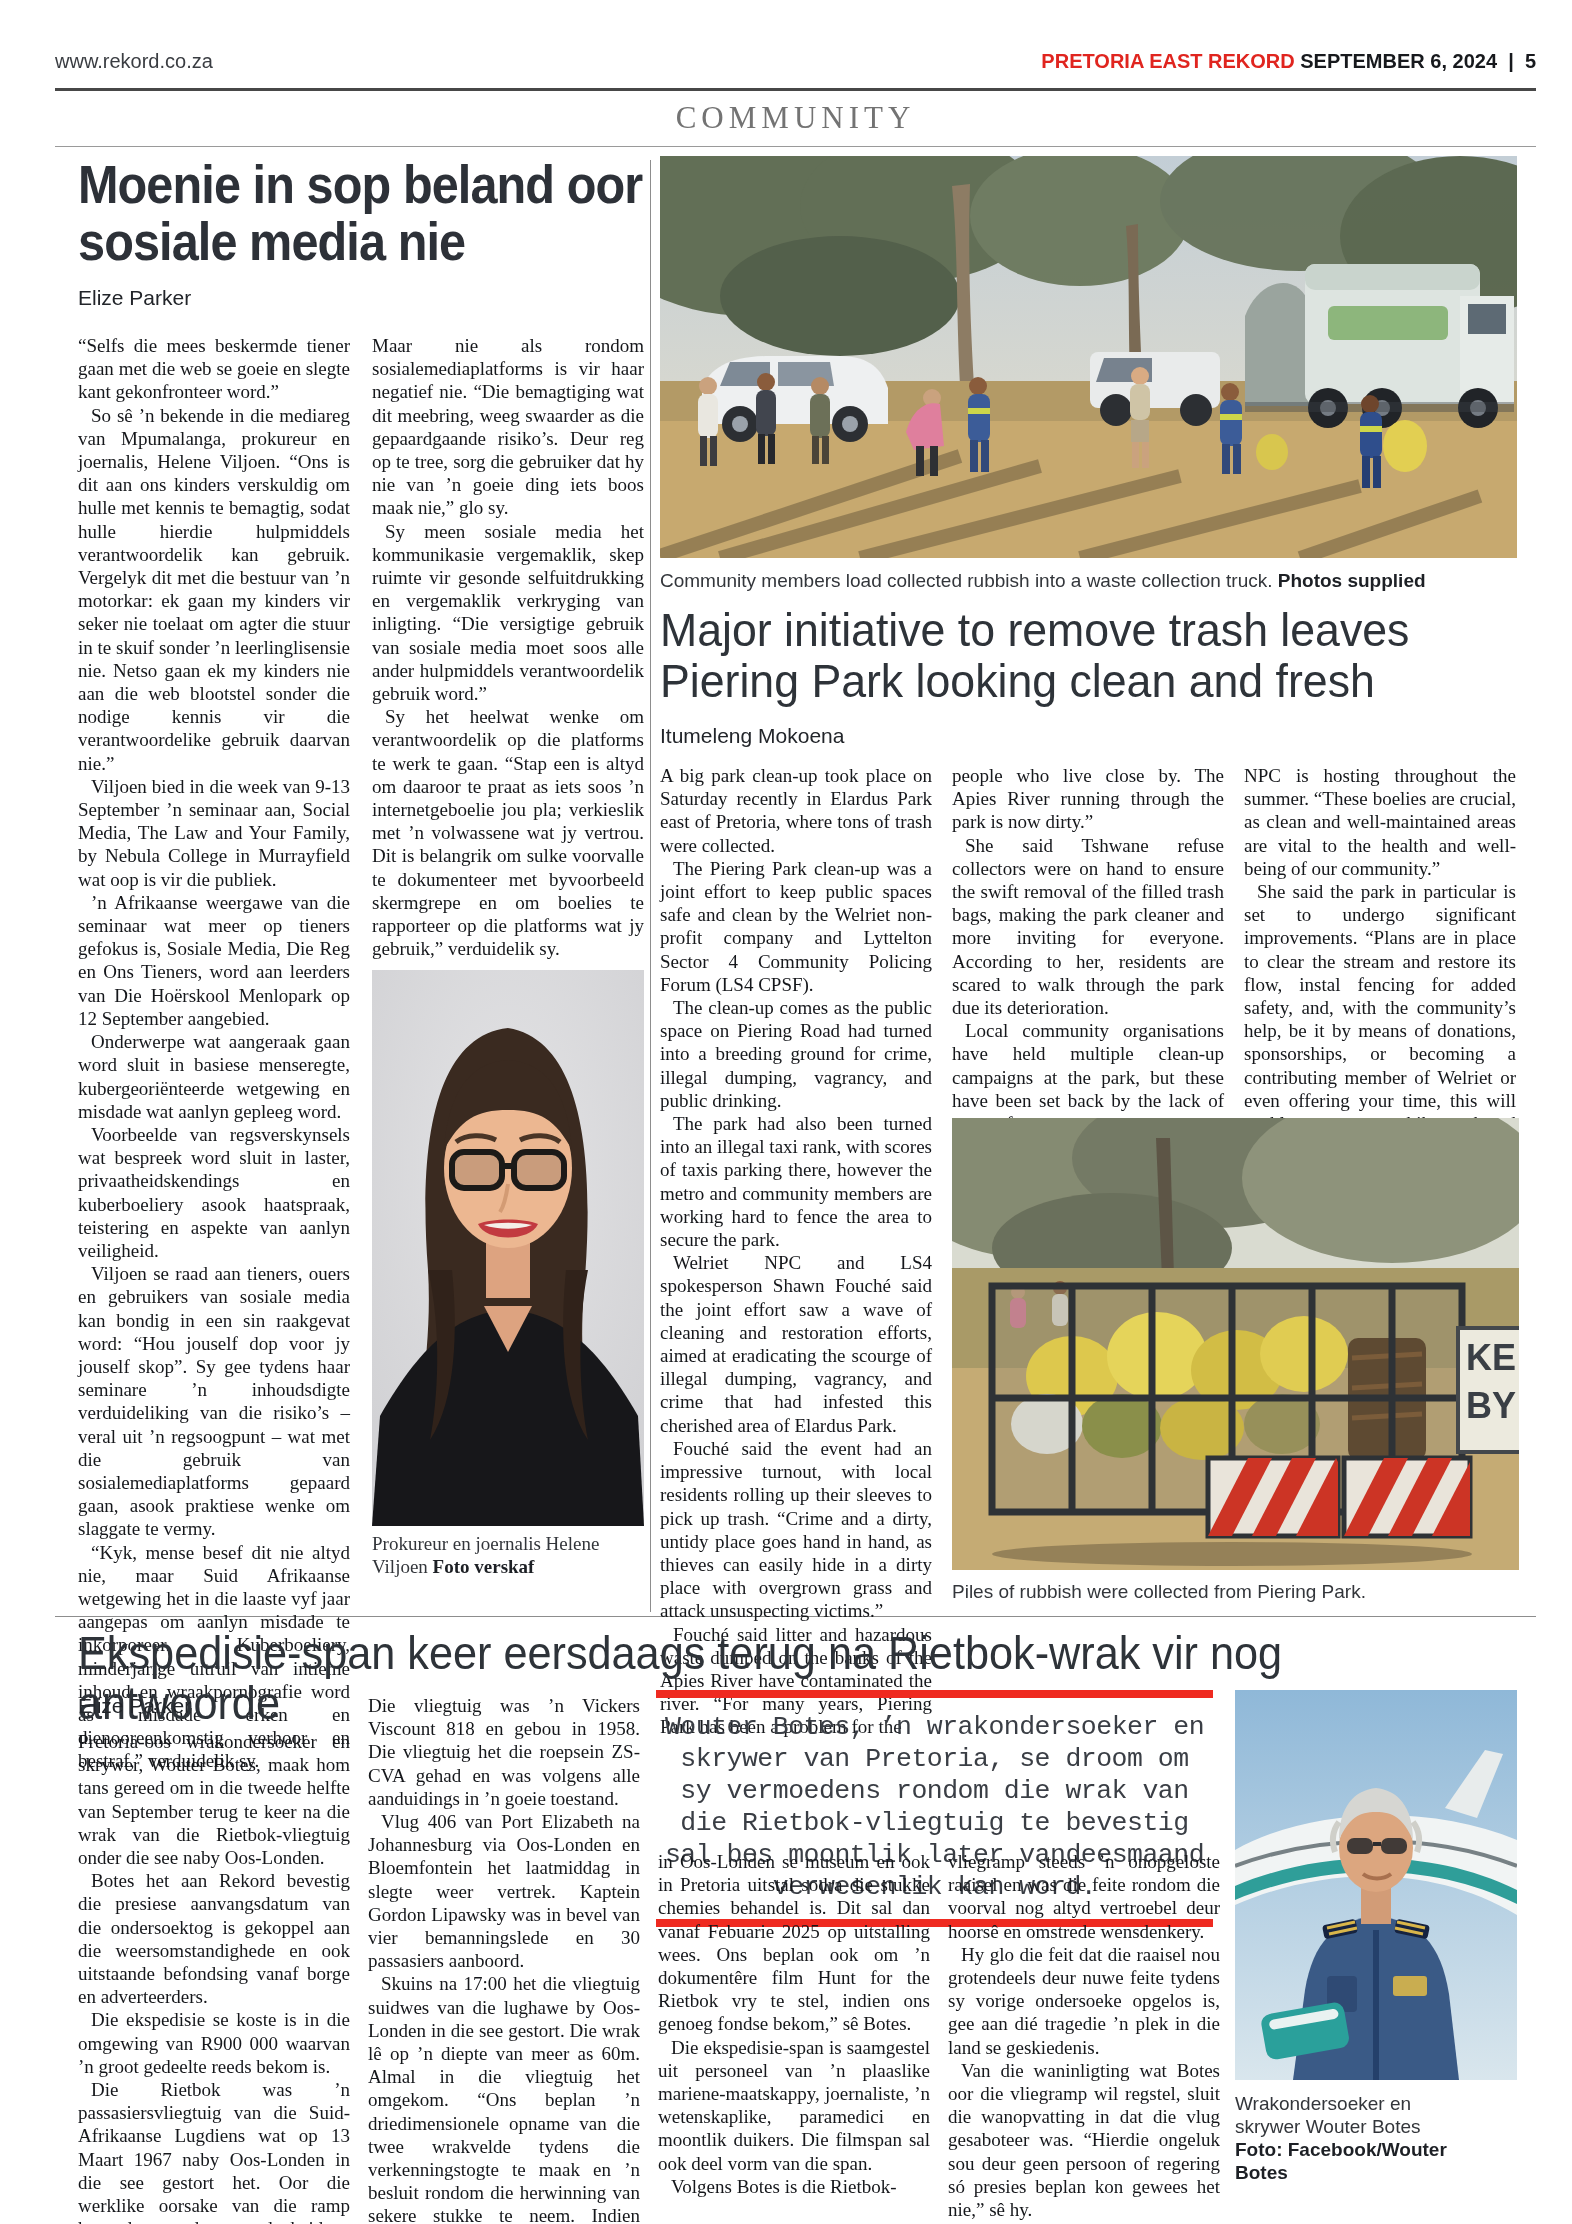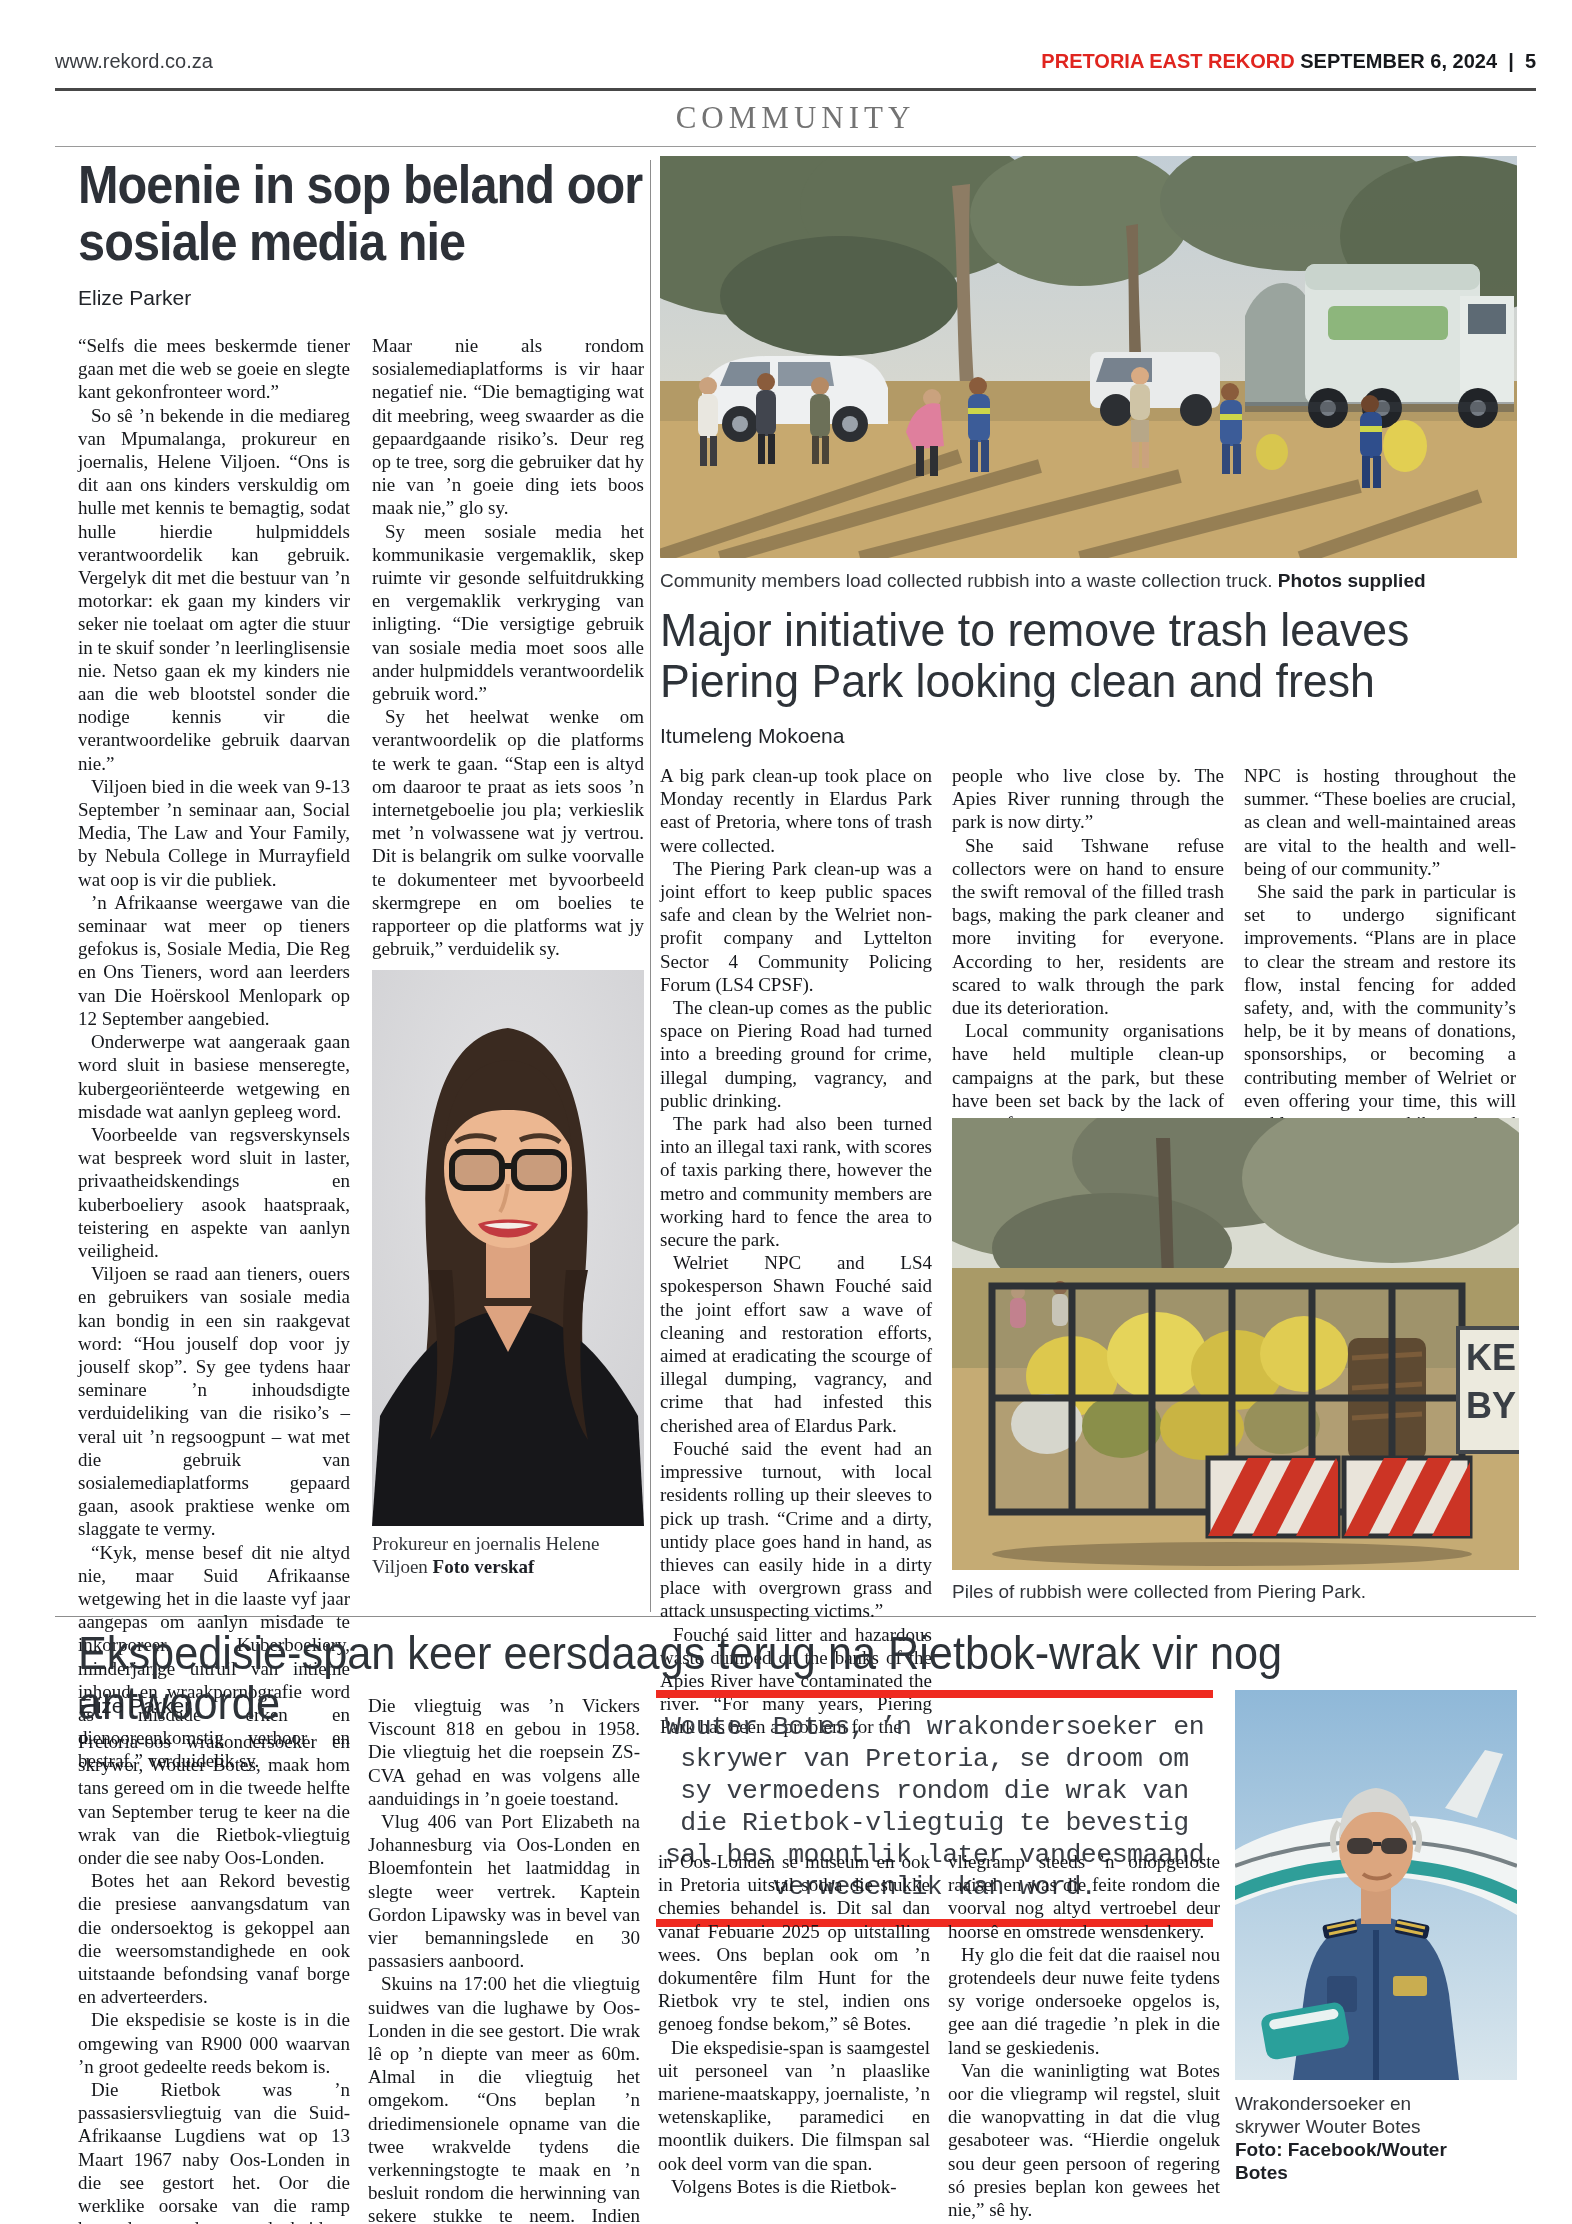--- a/index.html
+++ b/index.html
@@ -272,21 +272,21 @@
         <ellipse cx="612" cy="296" rx="16" ry="18" fill="#d8c64e"></ellipse>
       </svg>
       <figcaption class="caption">
         <span>Community members load collected rubbish into a waste collection truck. </span><b>Photos supplied</b>
       </figcaption>
     </figure>
     <h2 class="cond">Major initiative to remove trash leaves Piering Park looking clean and fresh</h2>
     <div class="byline">Itumeleng Mokoena</div>
     <div class="a2cols">
       <div class="bodycol">
-          <p>A big park clean-up took place on Monday recently in Elardus Park east of Pretoria, where tons of trash were collected.</p>
+          <p>A big park clean-up took place on Saturday recently in Elardus Park east of Pretoria, where tons of trash were collected.</p>
           <p>The Piering Park clean-up was a joint effort to keep public spaces safe and clean by the Welriet non-profit company and Lyttelton Sector 4 Community Policing Forum (LS4 CPSF).</p>
           <p>The clean-up comes as the public space on Piering Road had turned into a breeding ground for crime, illegal dumping, vagrancy, and public drinking.</p>
           <p>The park had also been turned into an illegal taxi rank, with scores of taxis parking there, however the metro and community members are working hard to fence the area to secure the park.</p>
           <p>Welriet NPC and LS4 spokesperson Shawn Fouché said the joint effort saw a wave of cleaning and restoration efforts, aimed at eradicating the scourge of illegal dumping, vagrancy, and crime that had infested this cherished area of Elardus Park.</p>
           <p>Fouché said the event had an impressive turnout, with local residents rolling up their sleeves to pick up trash. “Crime and a dirty, untidy place goes hand in hand, as thieves can easily hide in a dirty place with overgrown grass and attack unsuspecting victims.”</p>
           <p>Fouché said litter and hazardous waste dumped on the banks of the Apies River have contaminated the river. “For many years, Piering Park has been a problem for the</p>
         </div>
       <div class="bodycol">
           <p>people who live close by. The Apies River running through the park is now dirty.”</p>
           <p>She said Tshwane refuse collectors were on hand to ensure the swift removal of the filled trash bags, making the park cleaner and more inviting for everyone. According to her, residents are scared to walk through the park due its deterioration.</p>

